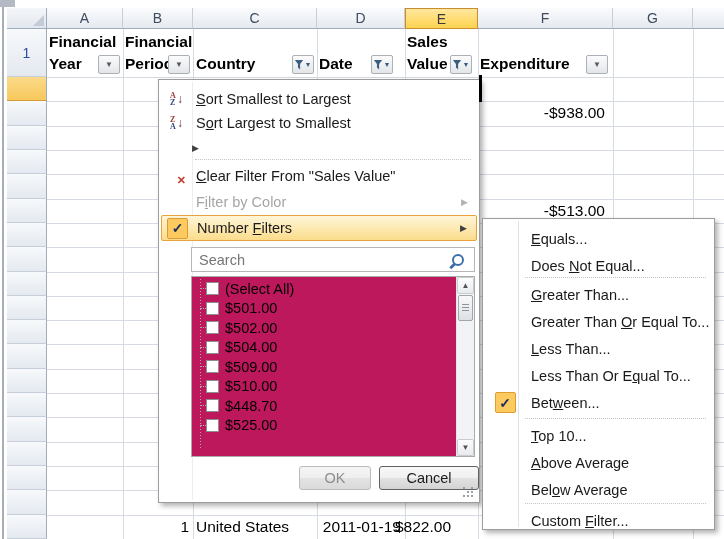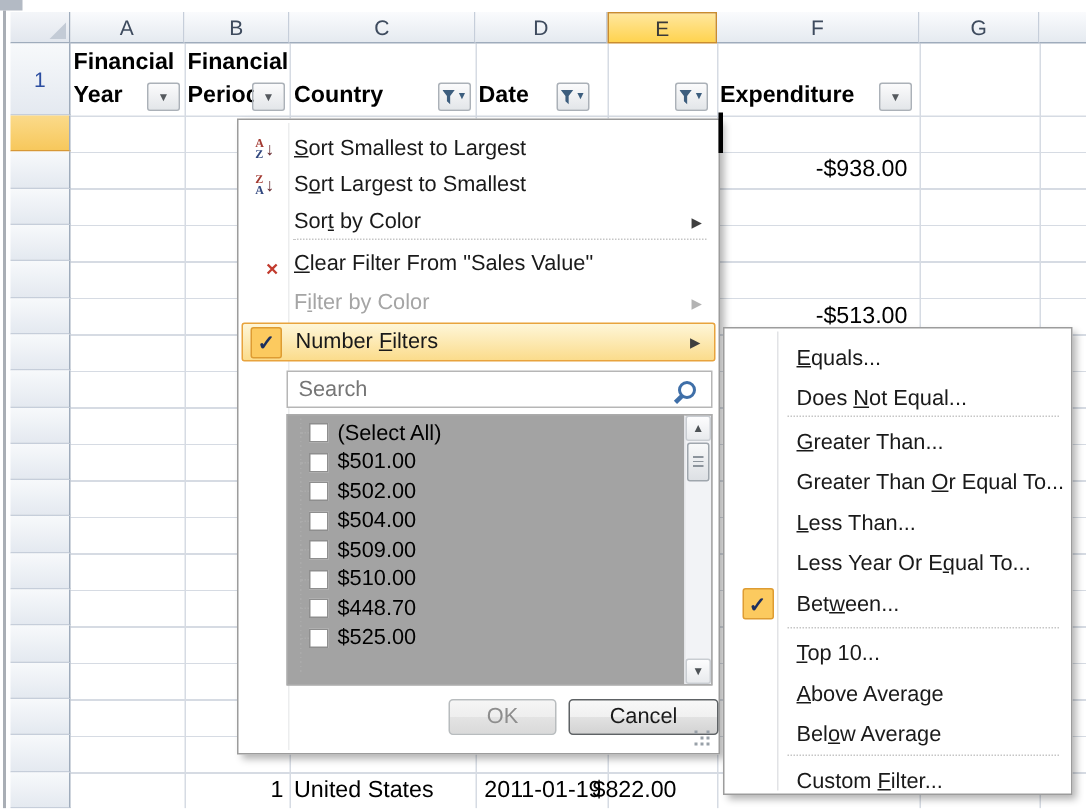--- a/index.html
+++ b/index.html
@@ -76,21 +76,21 @@
   .cfi .x{position:absolute;right:-2px;bottom:-3px;color:#C23B2E;font-size:11px;font-weight:bold;line-height:1}
   
   .search{position:absolute;left:32px;top:167px;width:284px;height:25px;box-sizing:border-box;
       border:1px solid #B6B6B6;background:#fff;display:flex;align-items:center;padding:0 7px;font-size:14.5px}
   .search .ph{flex:1;color:#767676}
   .mag{position:relative;width:8px;height:8px;border:2px solid #3F6FA8;border-radius:50%;margin-right:3px}
   .mag::after{content:"";position:absolute;width:2.5px;height:6px;background:#3F6FA8;
       transform:rotate(45deg);left:-3px;top:7px}
   
   .flist{position:absolute;left:32px;top:196px;width:284px;height:181px;box-sizing:border-box;
-      border:1px solid #ABABAB;background:#a3a3a3;overflow:hidden}
+      border:1px solid #ABABAB;background:#be185d;overflow:hidden}
   .fitems{position:absolute;left:0;top:2px;right:17px;bottom:0;overflow:hidden;
       background-image:repeating-linear-gradient(to bottom,#ABABAB 0 1px,transparent 1px 3px);
       background-size:1px calc(100% - 8px);background-position:8px 0;background-repeat:no-repeat}
   .flt-row{height:19.5px;display:flex;align-items:center;font-size:14.5px;color:#000}
   .stub{flex:0 0 6px;margin-left:8px;border-top:1px dotted #ABABAB}
   .cbx{flex:0 0 13px;width:13px;height:13px;box-sizing:border-box;border:1px solid #8E8E8E;background:#fff;margin-right:6px}
   .flbl{white-space:nowrap}
   
   .sb{position:absolute;right:0;top:0;bottom:0;width:17px;background:#F2F3F6;border-left:1px solid #E4E5E8}
   .sbtn{position:absolute;left:0;right:0;height:17px;box-sizing:border-box;
@@ -193,20 +193,21 @@
       <div class="cell ra" style="left: 47px; width: 71px; top: 441.74px;"></div>
       <div class="cell ra" style="left: 47px; width: 71px; top: 466.056px;"></div>
       <div class="cell ra" style="left: 47px; width: 71px; top: 490.372px;"></div>
       <div class="cell ra" style="left: 47px; width: 71px; top: 514.688px;"></div>
     </div>
 
   <div class="h1t" style="left:49px;top:31px;width:74px">Financial Year</div>
   <div class="h1t" style="left:125px;top:31px;width:66px">Financial Period</div>
   <div class="h1t" style="left:196px;top:53px">Country</div>
   <div class="h1t" style="left:319px;top:53px">Date</div>
+  <div class="h1t" style="left:407px;top:31px;width:52px">Sales Value</div>
   <div class="h1t" style="left:480px;top:53px">Expenditure</div>
 
   <div class="fbtn" style="left:98px;top:55px">
       <span class="darr">▼</span>
     </div>
   <div class="fbtn" style="left:168px;top:55px">
       <span class="darr">▼</span>
     </div>
   <div class="fbtn" style="left:292px;top:55px">
       <span class="funnel"></span>
@@ -255,21 +256,20 @@
               <span class="blu">A</span>
             </span>
             <span class="ar">↓</span>
           </span>
         </span>
       <span class="lbl"><span>S</span><u>o</u><span>rt Largest to Smallest</span></span>
     </div>
 
     <div class="mi" style="top:56px">
       <span class="ic"></span>
-      <span class="lbl"><span>Sor</span><u>t</u><span> by Color</span></span>
       <span class="sub">▶</span>
     </div>
 
     <div class="msep" style="top:79px"></div>
 
     <div class="mi" style="top:84px">
       <span class="ic">
           <span class="cfi"><span class="gfunnel"></span><span class="x">✕</span></span>
         </span>
       <span class="lbl"><span></span><u>C</u><span>lear Filter From "Sales Value"</span></span>
@@ -373,21 +373,21 @@
     <div class="smi" style="top:62px">
         <span class="sic"></span>
         <span class="lbl"><span></span><u>G</u><span>reater Than...</span></span>
       </div>
     <div class="smi" style="top:116px">
         <span class="sic"></span>
         <span class="lbl"><span></span><u>L</u><span>ess Than...</span></span>
       </div>
     <div class="smi" style="top:143px">
         <span class="sic"></span>
-        <span class="lbl"><span>Less Year Or E</span><u>q</u><span>ual To...</span></span>
+        <span class="lbl"><span>Less Than Or E</span><u>q</u><span>ual To...</span></span>
       </div>
     <div class="smi" style="top:170px">
         <span class="sic">
           <span class="chk">✓</span>
         </span>
         <span class="lbl"><span>Bet</span><u>w</u><span>een...</span></span>
       </div>
     <div class="ssep" style="top:199px"></div>
     <div class="smi" style="top:203px">
         <span class="sic"></span>

